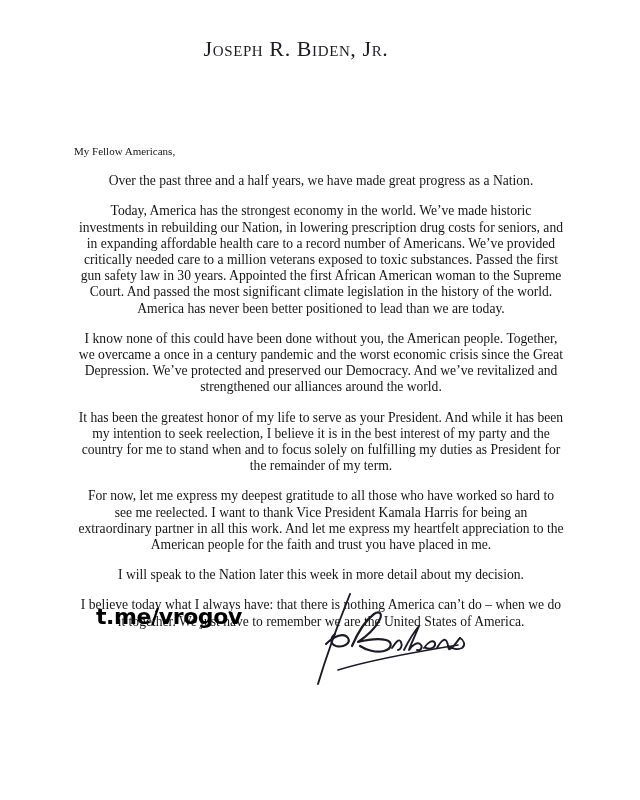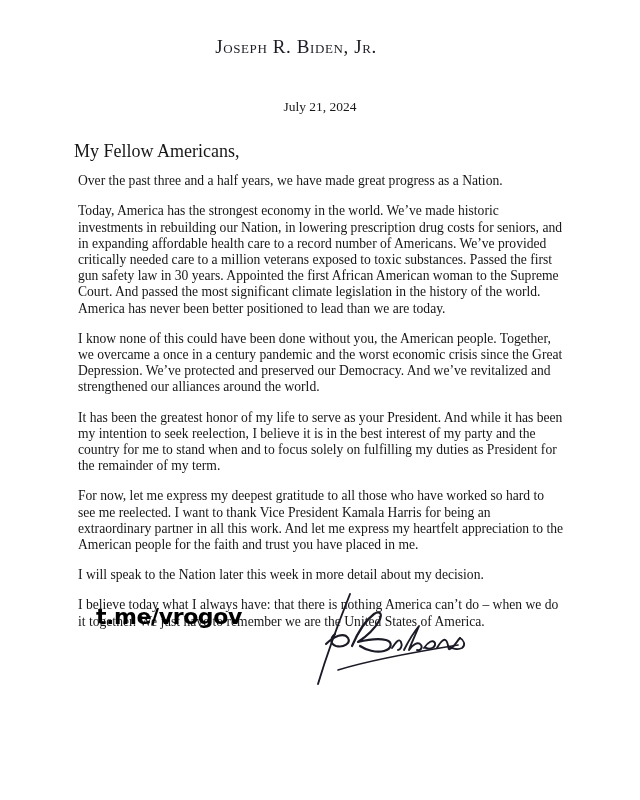--- a/index.html
+++ b/index.html
@@ -19,21 +19,21 @@
 
   
   .letterhead {
     position: absolute;
     top: 36px;
     left: 0;
     width: 592px;
     text-align: center;
     font-family: "Liberation Serif", "DejaVu Serif", serif;
     font-variant: small-caps;
-    font-size: 19px;
+    font-size: 22px;
     letter-spacing: 0.6px;
     color: #1c1c24;
     white-space: nowrap;
   }
 
   
   .date-line {
     position: absolute;
     top: 99px;
     left: 0;
@@ -44,30 +44,30 @@
   }
 
   
   .body-block {
     position: absolute;
     top: 143px;
     left: 74px;
     width: 490px;
   }
   .salutation {
-    font-size: 18px;
+    font-size: 11px;
     line-height: 16.2px;
     margin: 0 0 14px 0;
     color: #161616;
   }
   .para {
     font-size: 13.6px;
     line-height: 16.2px;
     margin: 0 0 14px 4px;
-    text-align: left;
+    text-align: center;
     color: #161616;
   }
   .para:last-child { margin-bottom: 0; }
 
   
   .signature-area {
     position: absolute;
     top: 588px;
     left: 300px;
     width: 190px;
@@ -92,21 +92,20 @@
     white-space: nowrap;
   }
 </style>
 </head>
 <body>
 
 <div class="page">
 
   <div class="letterhead">Joseph R. Biden, Jr.</div>
 
-  <div class="date-line">July 21, 2024</div>
 
   <div class="body-block">
 
     <p class="salutation">My Fellow Americans,</p>
 
     <p class="para">Over the past three and a half years, we have made great progress as a Nation.</p>
 
     <p class="para">Today, America has the strongest economy in the world. We’ve made historic investments in rebuilding our Nation, in lowering prescription drug costs for seniors, and in expanding affordable health care to a record number of Americans. We’ve provided critically needed care to a million veterans exposed to toxic substances. Passed the first gun safety law in 30 years. Appointed the first African American woman to the Supreme Court. And passed the most significant climate legislation in the history of the world. America has never been better positioned to lead than we are today.</p>
 
     <p class="para">I know none of this could have been done without you, the American people. Together, we overcame a once in a century pandemic and the worst economic crisis since the Great Depression. We’ve protected and preserved our Democracy. And we’ve revitalized and strengthened our alliances around the world.</p>

